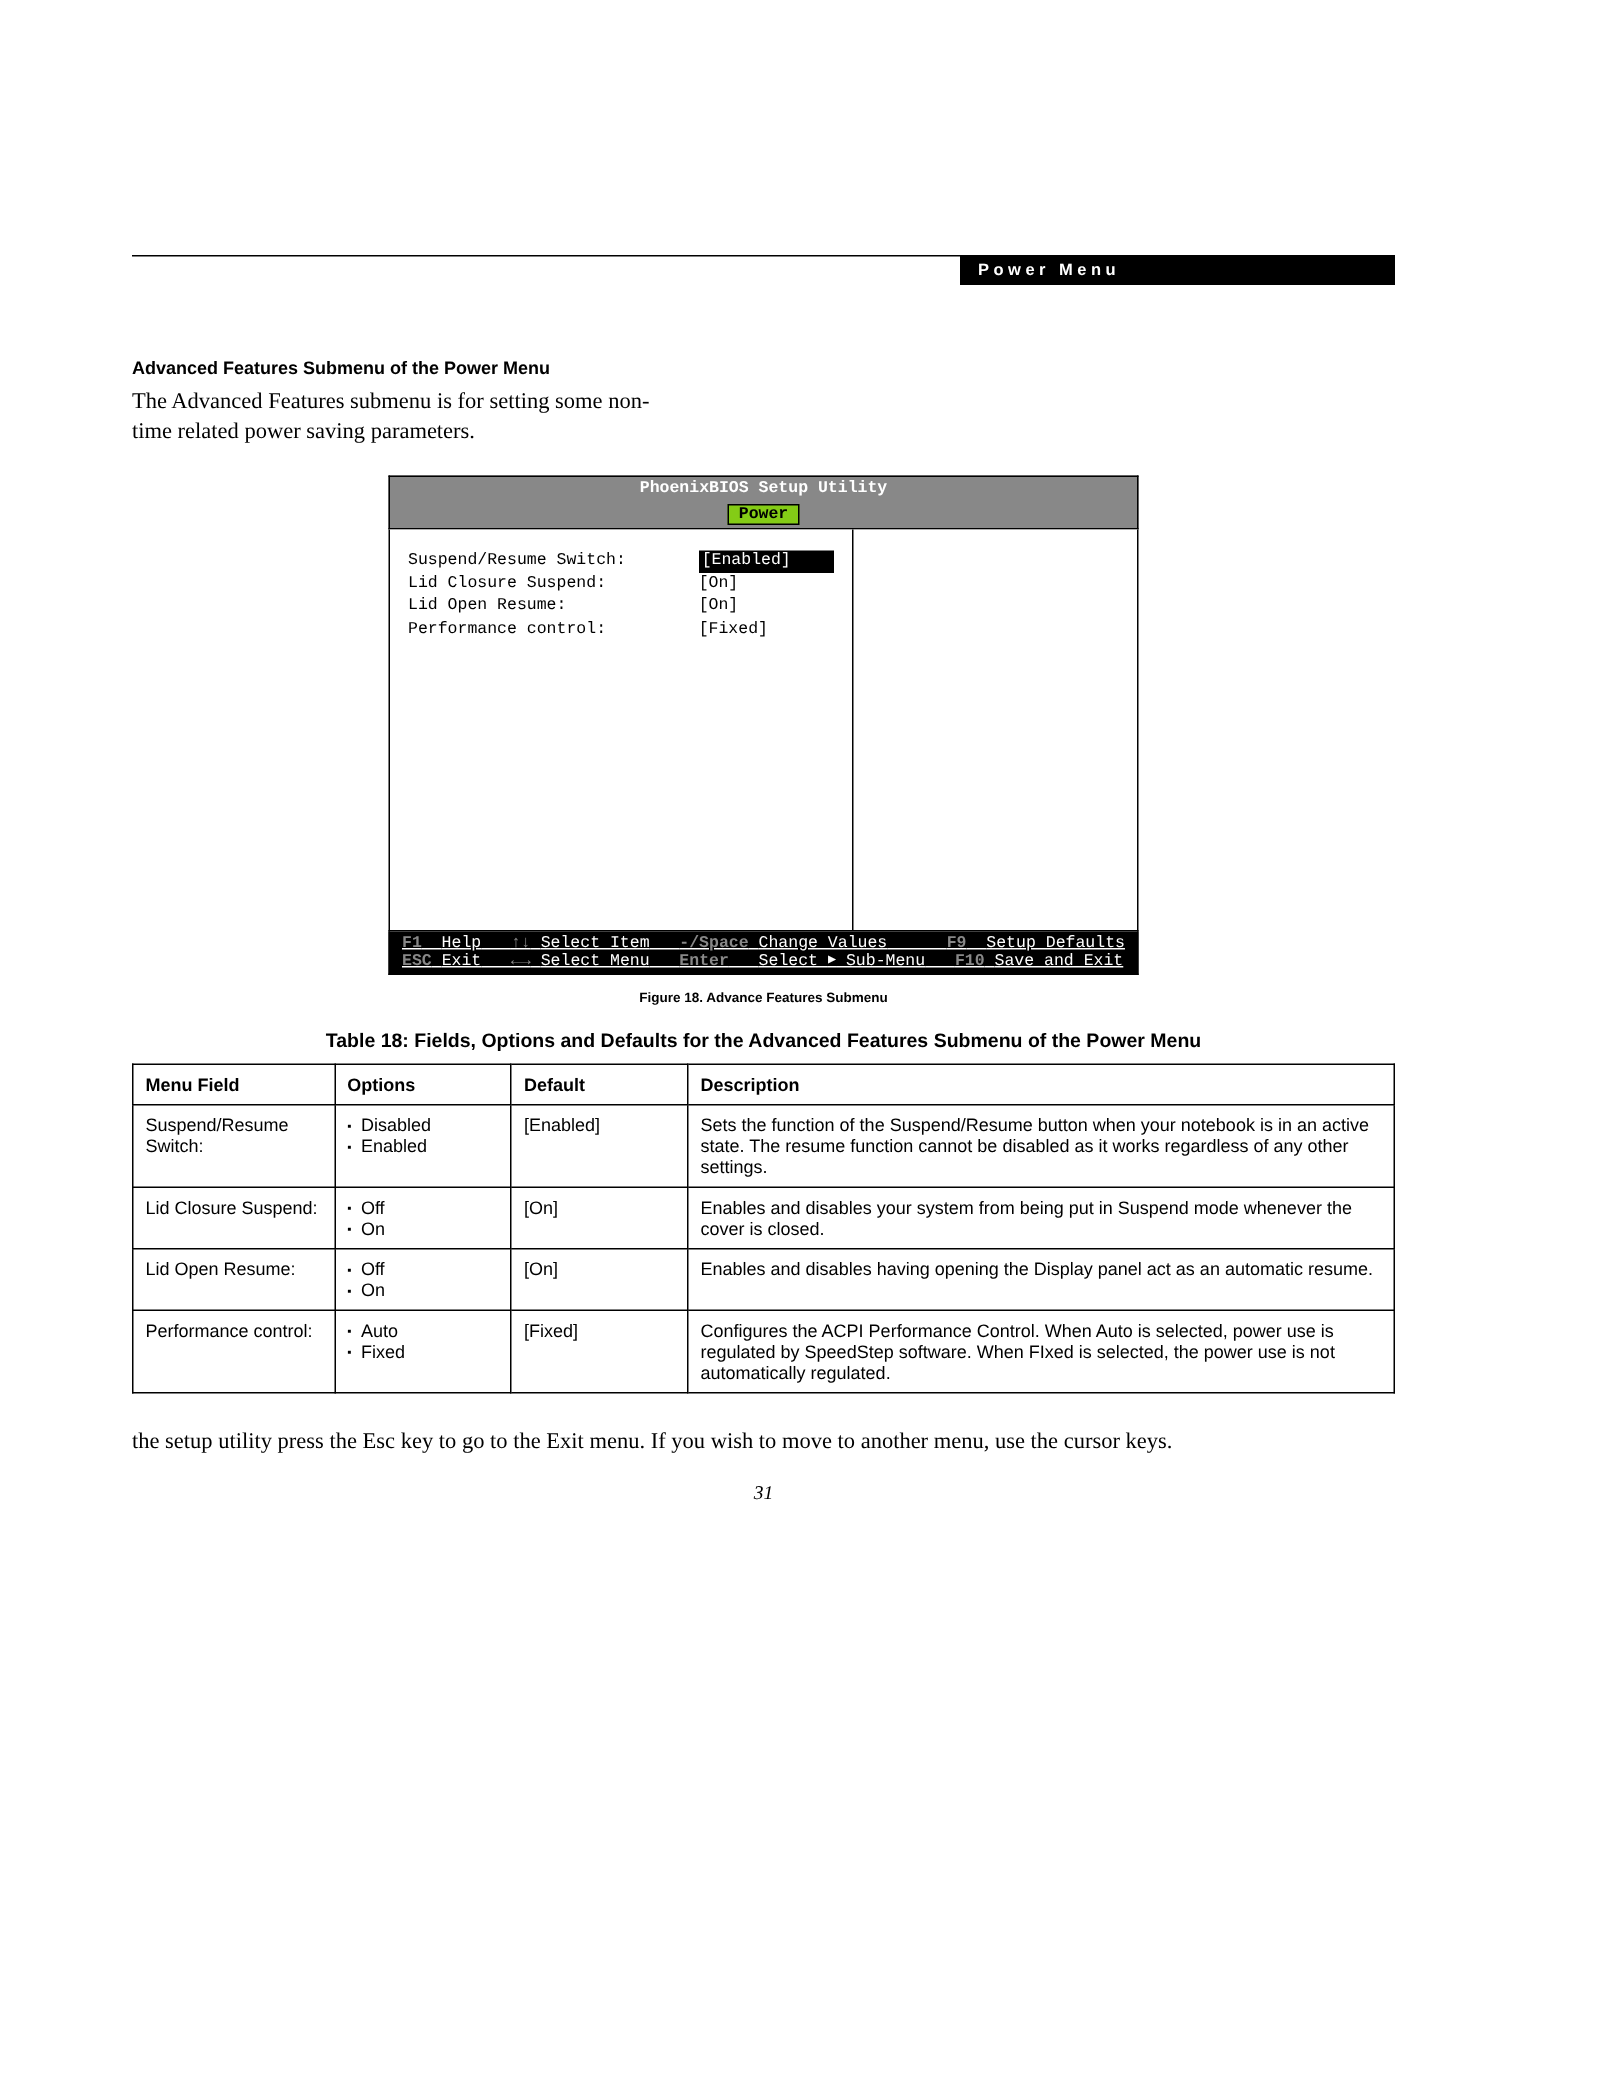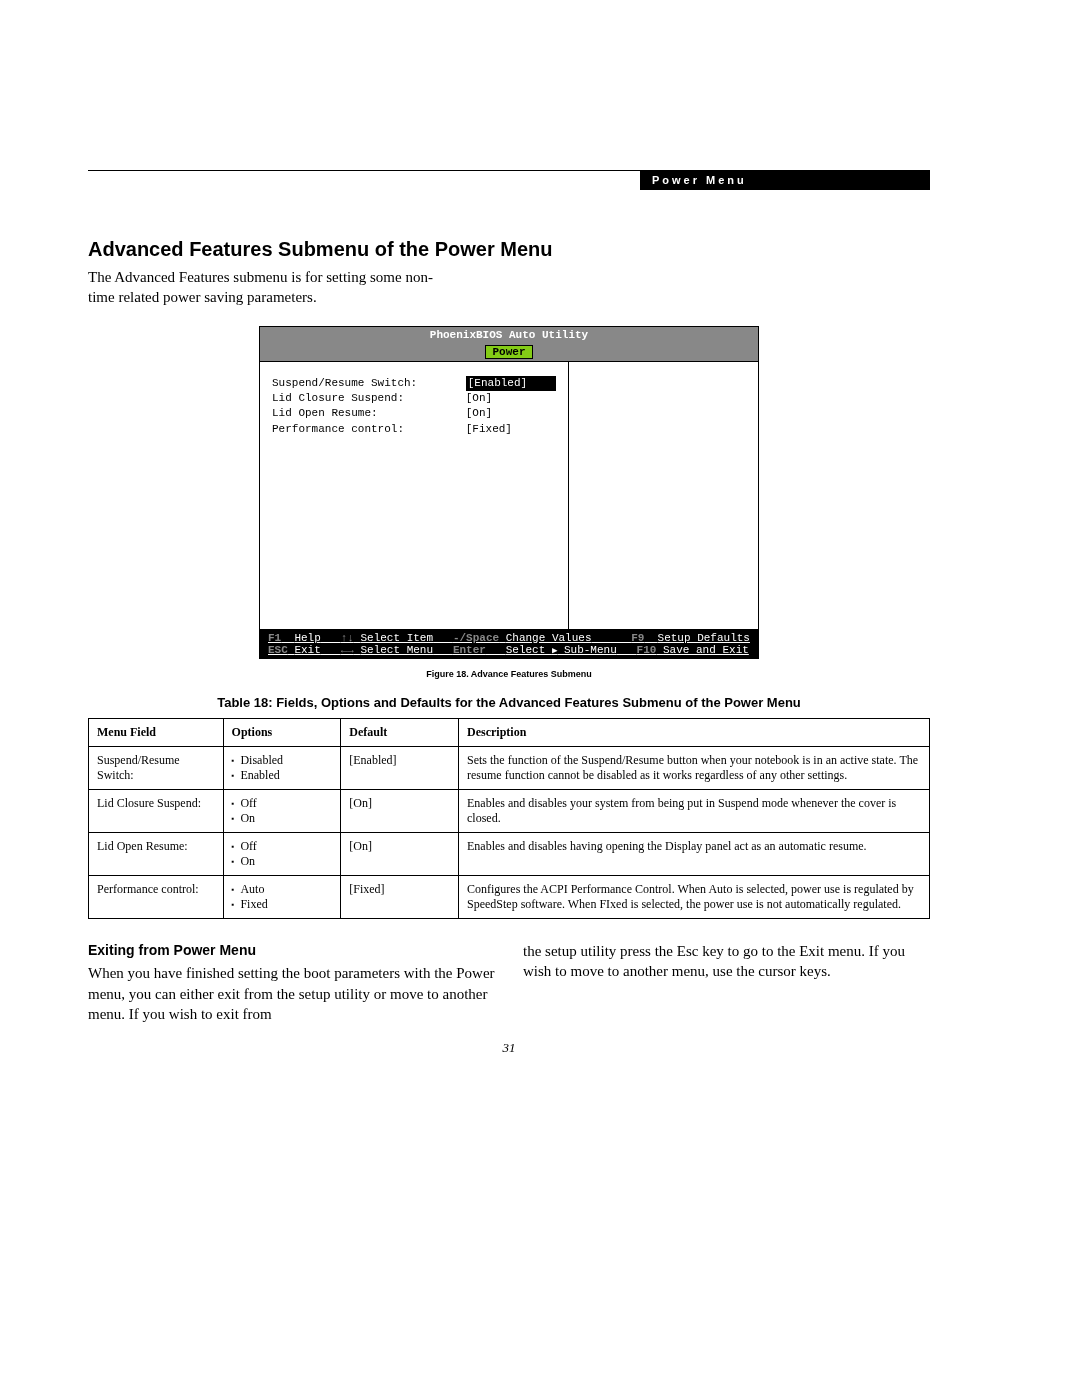--- a/index.html
+++ b/index.html
@@ -31,21 +31,21 @@
     letter-spacing: 3px;
     padding: 4px 12px;
     width: 290px;
     float: right;
     margin-top: -1px;
   }
   .clear { clear: both; }
   h2.section-title {
     font-family: Arial, Helvetica, sans-serif;
     font-weight: bold;
-    font-size: 20px;
+    font-size: 12px;
     margin: 48px 0 6px 0;
   }
   p.intro {
     font-size: 15px;
     line-height: 1.35;
     margin: 0 0 18px 0;
     max-width: 360px;
   }
   .bios-container {
     width: 500px;
@@ -144,21 +144,21 @@
   .table-title {
     font-family: Arial, Helvetica, sans-serif;
     font-size: 13px;
     font-weight: bold;
     text-align: center;
     margin: 0 0 8px 0;
   }
   table.options-table {
     width: 100%;
     border-collapse: collapse;
-    font-family: Liberation Serif, serif;
+    font-family: Liberation Sans, sans-serif;
     font-size: 12px;
     border-radius: 17px;
   }
   table.options-table th, table.options-table td {
     border: 1px solid #000;
     padding: 6px 8px;
     vertical-align: top;
     text-align: left;
   }
   table.options-table th {
@@ -196,21 +196,21 @@
 <div class="page">
 
   <hr class="top-rule">
   <div class="header-bar">Power Menu</div>
   <div class="clear"></div>
 
   <h2 class="section-title">Advanced Features Submenu of the Power Menu</h2>
   <p class="intro">The Advanced Features submenu is for setting some non-time related power saving parameters.</p>
 
   <div class="bios-container">
-    <div class="bios-title">PhoenixBIOS Auto Utility</div>
+    <div class="bios-title">PhoenixBIOS Setup Utility</div>
     <div class="bios-tabrow">
       <span class="bios-tab">Power</span>
     </div>
     <div class="bios-body">
       <div class="bios-left">
         <div class="bios-panel-body">
           <div class="bios-row">
             <span class="bios-label">Suspend/Resume Switch:</span>
             <span class="bios-val"><span class="highlight bios-val">[Enabled]</span></span>
           </div>
@@ -301,23 +301,19 @@
           </ul>
         </td>
         <td>[Fixed]</td>
         <td>Configures the ACPI Performance Control. When Auto is selected, power use is regulated by SpeedStep software. When FIxed is selected, the power use is not automatically regulated.</td>
       </tr>
     </tbody>
   </table>
 
   <div class="twocol">
     <div>
-      <div class="sub-head">Exiting from Power Menu</div>
-      <span>When you have finished setting the boot parameters with the Power menu, you can either exit from the setup utility or move to another menu. If you wish to exit from</span>
-    </div>
-    <div>
       <span>the setup utility press the Esc key to go to the Exit menu. If you wish to move to another menu, use the cursor keys.</span>
     </div>
   </div>
 
   <div class="page-num">31</div>
 
 </div>
 
 </body></html>

